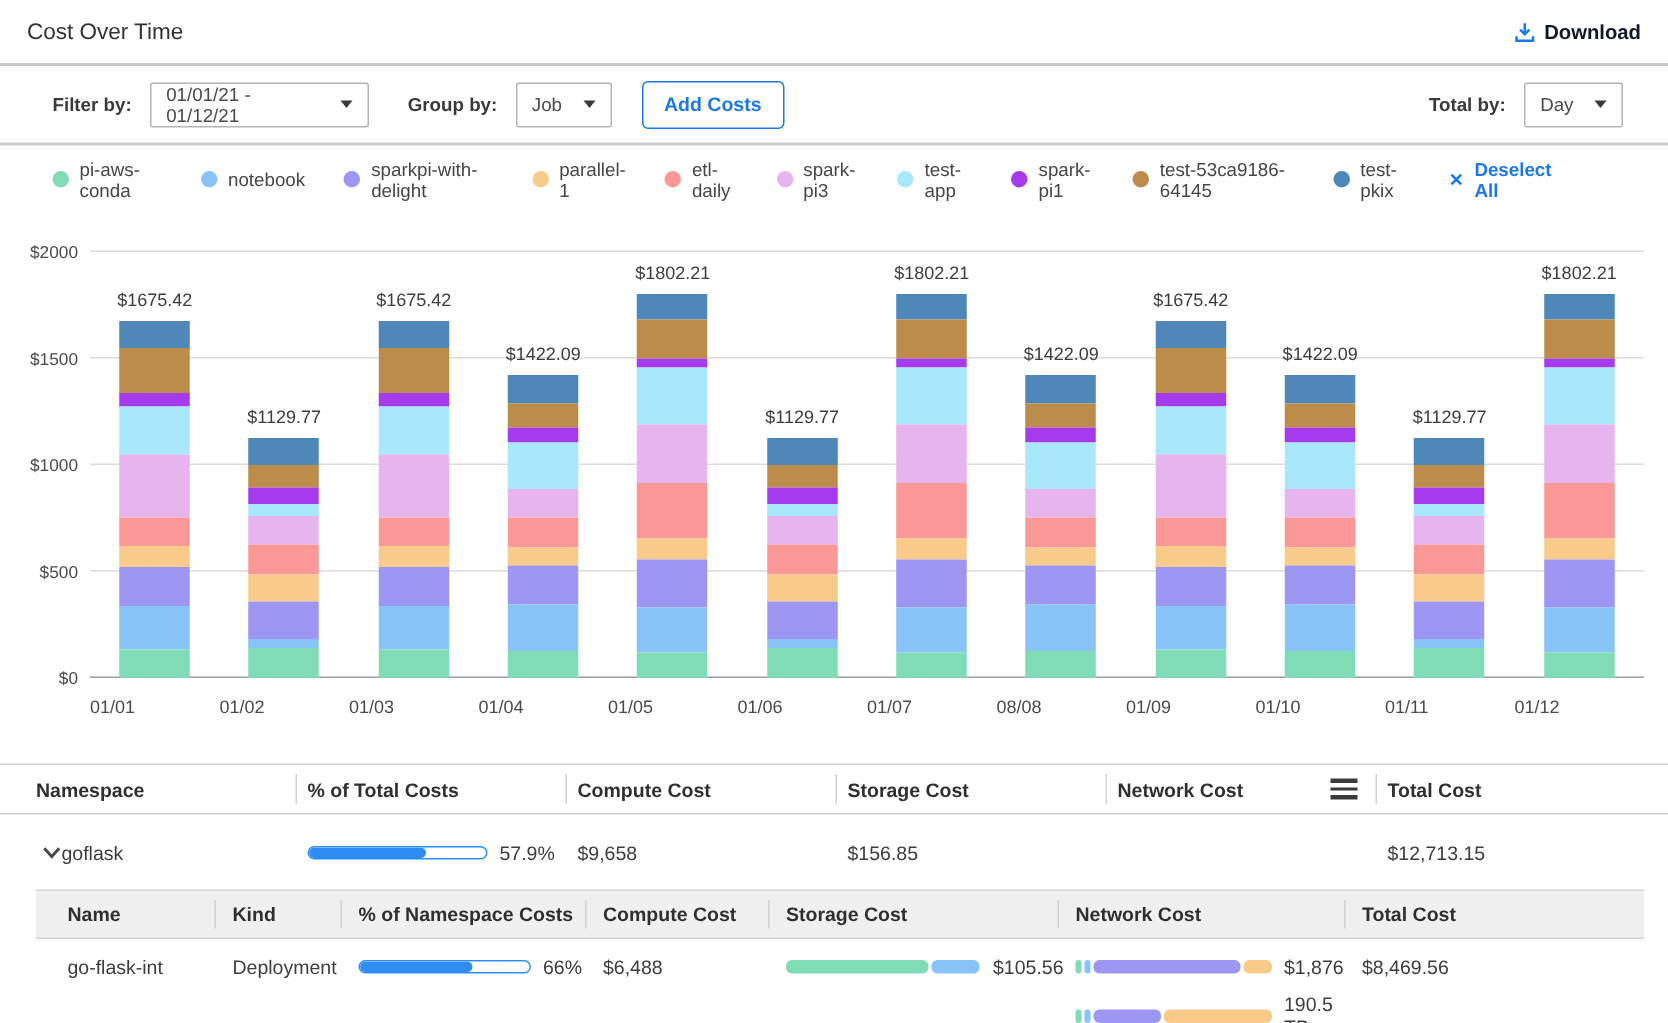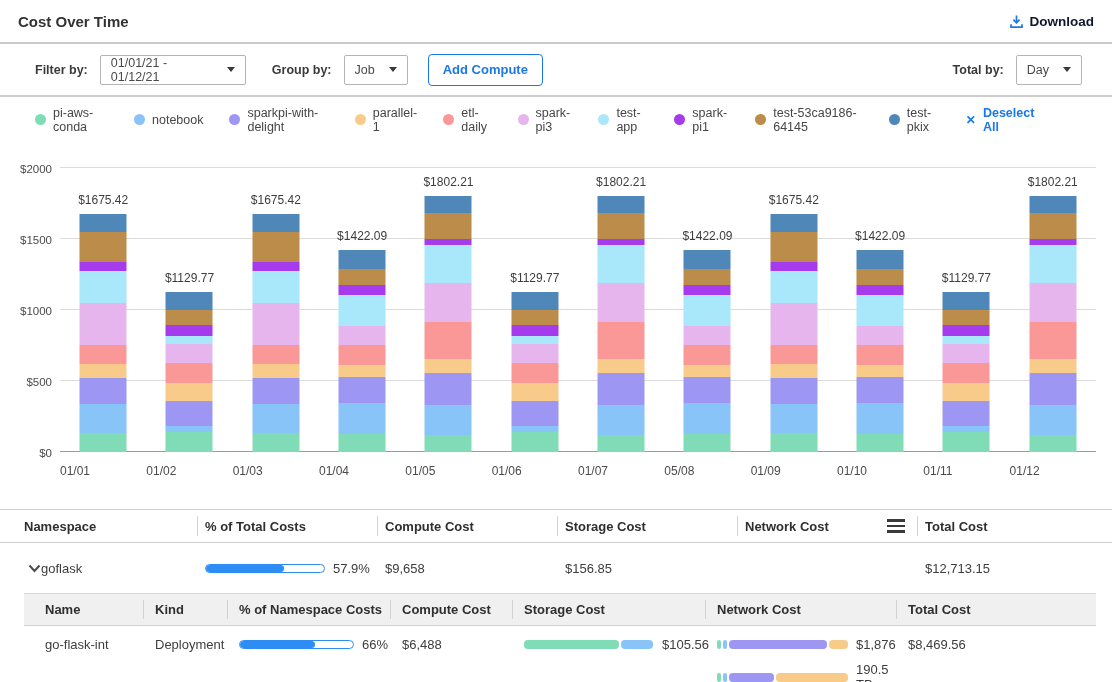--- a/index.html
+++ b/index.html
@@ -2,21 +2,21 @@
 <html><head>
 <meta charset="utf-8">
 <style>
   * { box-sizing: border-box; margin: 0; padding: 0; }
   html,body { width:1112px; height:682px; overflow:hidden; background:#fff;
     font-family:"Liberation Sans", sans-serif; color:#3c3c3c; }
 
   
   .card-header { height:44px; display:flex; align-items:center; justify-content:space-between;
     padding:0 18px; border-bottom:2px solid #c9c9c9; }
-  .page-title { font-size:15px; font-weight:700; color:#333; }
+  .page-title { font-size:15px; font-weight:400; color:#333; }
   .download-btn { display:flex; align-items:center; gap:6px; color:#0f172a; font-weight:700;
     font-size:13.5px; cursor:pointer; }
 
   
   .toolbar { height:53px; display:flex; align-items:center; gap:12px;
     padding:0 30px 0 35px; border-bottom:2px solid #cdcdcd; }
   .tb-label { font-size:12.5px; font-weight:700; color:#3a3a3a; }
   .select { display:flex; align-items:center; justify-content:space-between; gap:14px;
     border:1px solid #b4b4b4; border-radius:2px; height:30px; padding:0 10px;
     font-size:12.5px; color:#4a4a4a; background:#fff; cursor:pointer; }
@@ -111,21 +111,21 @@
   <span class="tb-label">Filter by:</span>
   <div class="select date">
     <span>01/01/21 - 01/12/21</span>
     <span class="caret"></span>
   </div>
   <span class="tb-label" style="margin-left:14px">Group by:</span>
   <div class="select small">
     <span>Job</span>
     <span class="caret"></span>
   </div>
-  <button class="add-filter">Add Compute</button>
+  <button class="add-filter">Add Costs</button>
   <div class="tb-spacer"></div>
   <span class="tb-label">Total by:</span>
   <div class="select small">
     <span>Day</span>
     <span class="caret"></span>
   </div>
 </div>
 
 <div class="legend">
 
@@ -371,21 +371,21 @@
       </div>
     </div>
   <div class="xrow" id="xrow">
       <div class="xtick">01/01</div>
       <div class="xtick">01/02</div>
       <div class="xtick">01/03</div>
       <div class="xtick">01/04</div>
       <div class="xtick">01/05</div>
       <div class="xtick">01/06</div>
       <div class="xtick">01/07</div>
-      <div class="xtick">05/08</div>
+      <div class="xtick">08/08</div>
       <div class="xtick">01/09</div>
       <div class="xtick">01/10</div>
       <div class="xtick">01/11</div>
       <div class="xtick">01/12</div>
     </div>
 </div>
 
 <div class="gap"></div>
 
 <div class="thead grid6">

